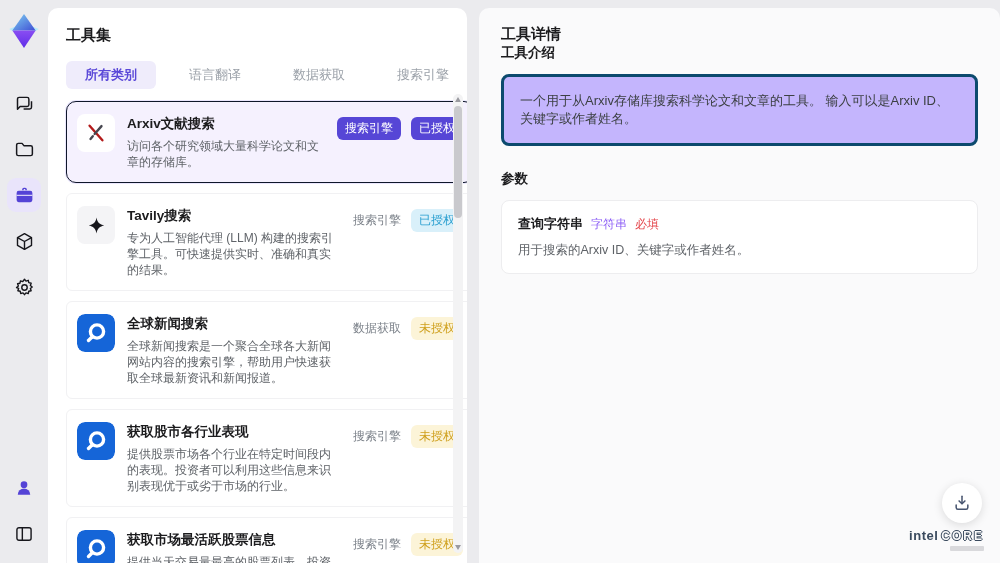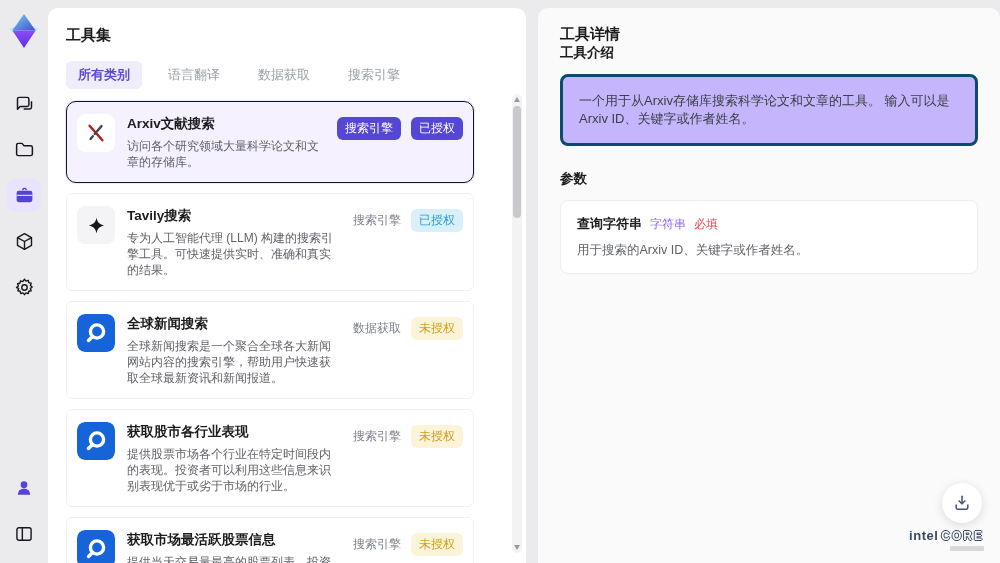--- a/index.html
+++ b/index.html
@@ -11,28 +11,28 @@
   .app { display:flex; width:1000px; height:563px; padding-top:8px; }
 
   
   .rail { width:48px; flex:none; display:flex; flex-direction:column; align-items:center; padding-top:2px; }
   .logo { width:40px; height:42px; display:flex; align-items:center; justify-content:center; margin-bottom:28px; }
   .rail-icon { width:34px; height:34px; border-radius:9px; display:flex; align-items:center; justify-content:center; margin:6px 0; cursor:pointer; }
   .rail-icon.active { background:#e9e4fb; }
   .rail-bottom { margin-top:auto; display:flex; flex-direction:column; align-items:center; padding-bottom:6px; }
 
   
-  .panel-left { width:478px; flex:none; background:#fff; border-radius:10px 10px 0 0; padding:18px 0 0 18px; position:relative; overflow:hidden; }
+  .panel-left { width:419px; flex:none; background:#fff; border-radius:10px 10px 0 0; padding:18px 0 0 18px; position:relative; overflow:hidden; }
   .panel-gap { width:12px; flex:none; }
   .panel-right { flex:1; background:#fafafb; border-radius:10px 10px 0 0; padding:17px 22px; }
 
   .panel-title { font-size:15px; font-weight:bold; margin-bottom:16px; }
 
   .tabs { display:flex; align-items:center; gap:14px; margin-bottom:12px; }
-  .tab { font-size:13px; color:#9aa0a8; padding:5px 12px; border-radius:6px; cursor:pointer; white-space:nowrap; }
+  .tab { font-size:13px; color:#9aa0a8; padding:5px 19px; border-radius:6px; cursor:pointer; white-space:nowrap; }
   .tab.active { color:#5b49d8; background:#efecfb; font-weight:bold; }
 
   .tool-list { width:408px; }
   .tool-card { display:flex; gap:12px; background:#fff; border:1px solid #f1f1f3; border-radius:6px; padding:12px 10px; margin-bottom:10px; cursor:pointer; }
   .tool-card.selected { border:1px solid #0f172a; background:#f5f1fe; border-radius:10px; box-shadow:0 0 0 1px rgba(122,92,240,.15); }
   .tool-icon { width:38px; height:38px; flex:none; border-radius:8px; background:#f4f4f6; display:flex; align-items:center; justify-content:center; overflow:hidden; }
   .tool-card.selected .tool-icon { background:#fff; }
   .tool-icon.blueapp { background:transparent; }
   .tool-main { flex:1; min-width:0; padding-top:1px; }
   .tool-name { font-size:13.5px; font-weight:bold; margin-bottom:5px; }

